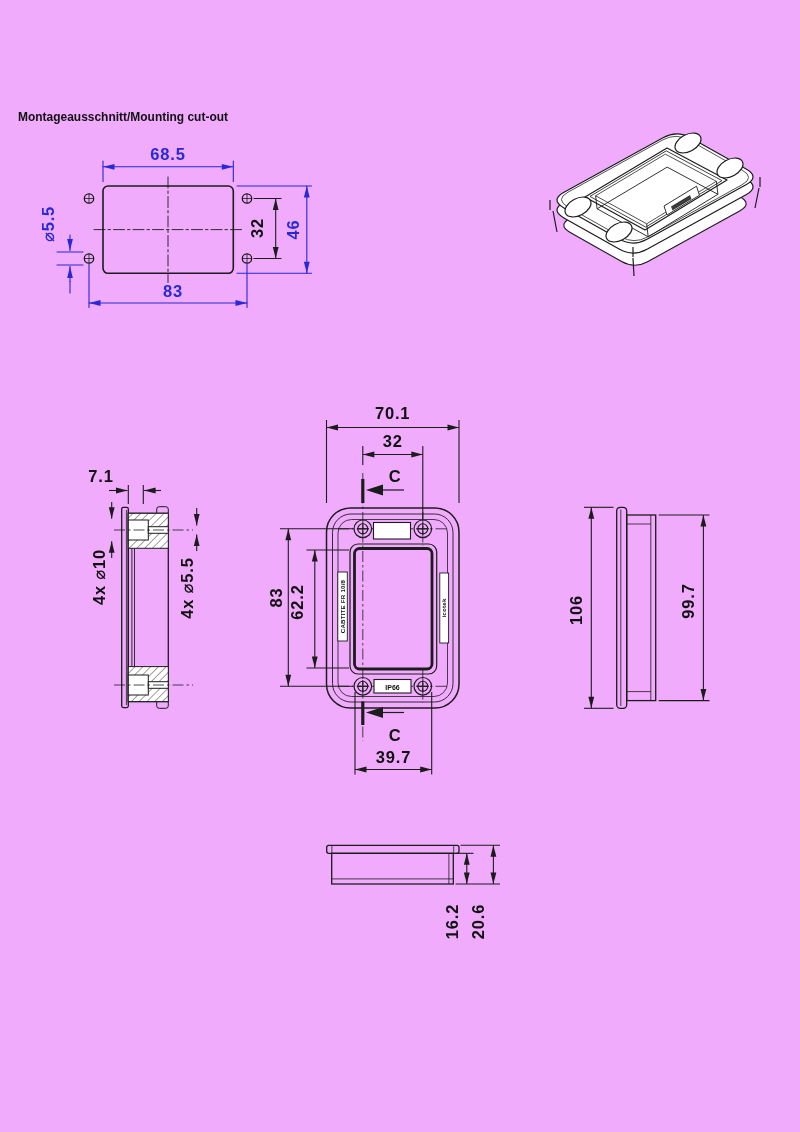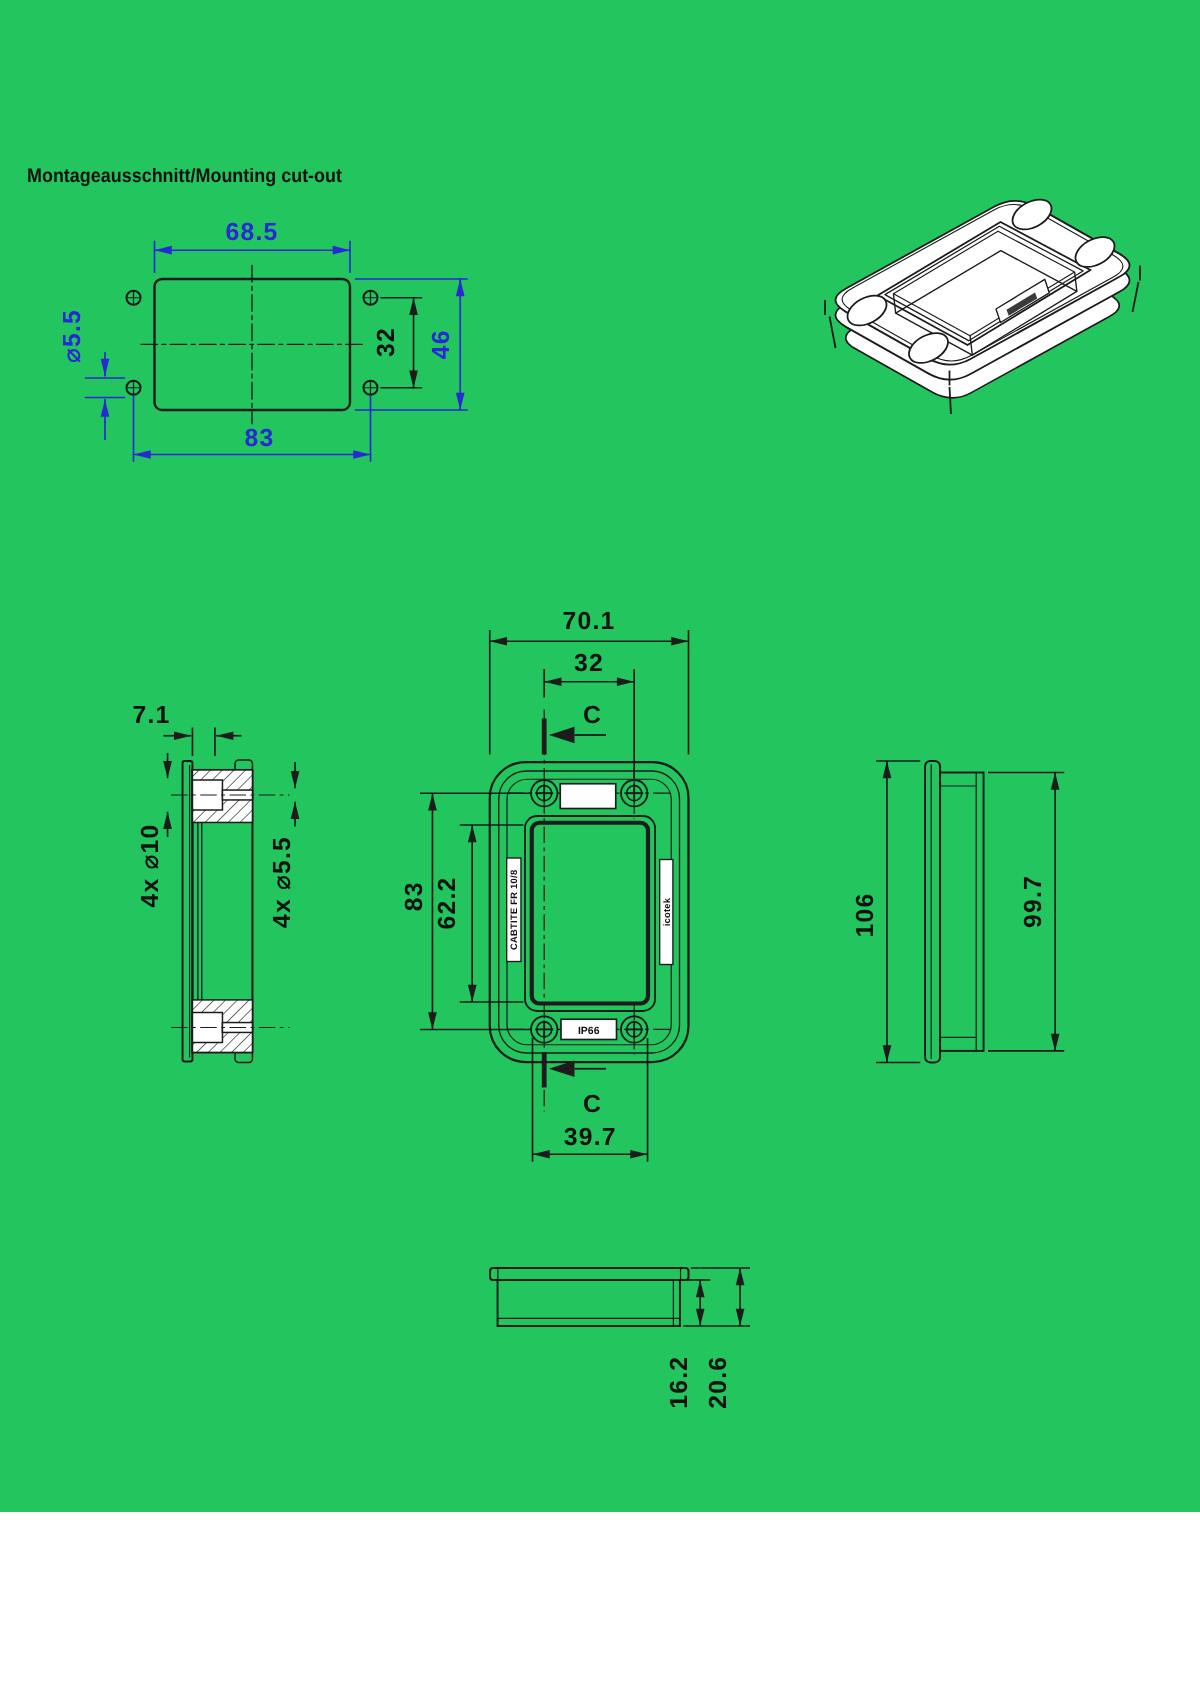--- a/index.html
+++ b/index.html
@@ -1,16 +1,16 @@
 <!DOCTYPE html>
 <html><head>
 <meta charset="utf-8">
 <style>
   html,body{margin:0;padding:0;background:#fff;}
-  .page{position:relative;width:800px;height:1008px;background:#22c55e;overflow:hidden;
+  .page{position:relative;width:800px;height:1132px;background:#f0abfc;overflow:hidden;
         font-family:"Liberation Sans","DejaVu Sans",sans-serif;}
   svg{display:block;}
   text{font-family:"Liberation Sans","DejaVu Sans",sans-serif;}
   .t-title{font-size:13px;font-weight:bold;fill:#111;}
   .dimK{font-size:16.5px;font-weight:bold;fill:#111;letter-spacing:0.8px;}
   .dimB{font-size:16.5px;font-weight:bold;fill:#2828d4;letter-spacing:0.8px;}
   .t-tiny{font-size:6.2px;font-weight:bold;fill:#111;letter-spacing:0.2px;}
   .t-tiny2{font-size:7px;font-weight:bold;fill:#111;}
 </style>
 </head>

